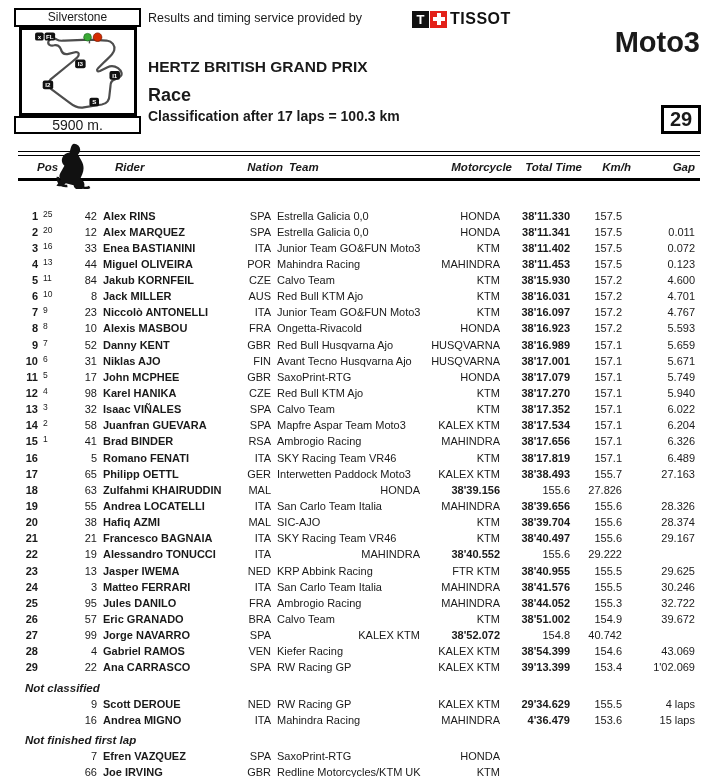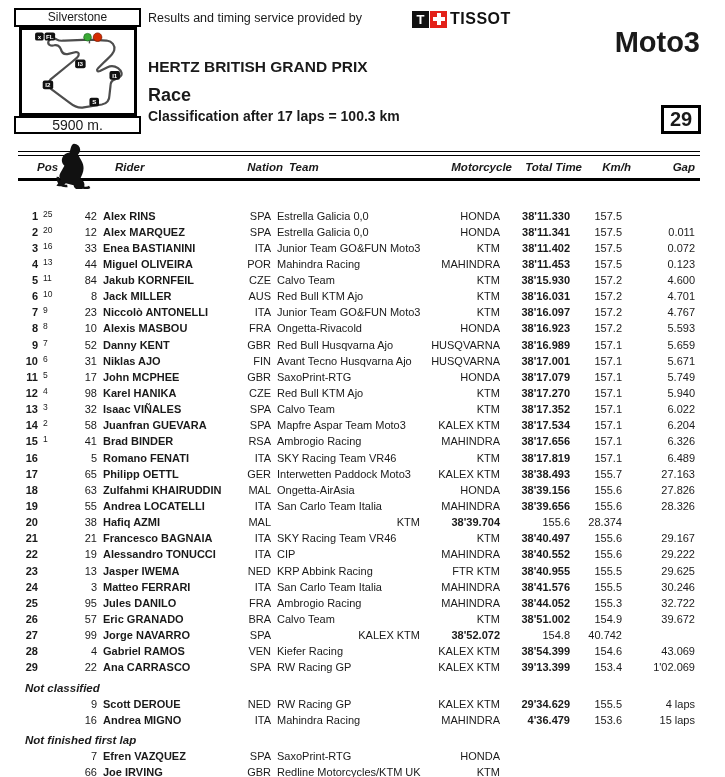--- a/index.html
+++ b/index.html
@@ -357,21 +357,20 @@
     <span class="c kmh">155.7</span>
     <span class="c gap">27.163</span>
   </div>
 
   <div class="grid row">
     <span class="c pos">18</span>
     <span class="c pts"></span>
     <span class="c num">63</span>
     <span class="c name">Zulfahmi KHAIRUDDIN</span>
     <span class="c nat">MAL</span>
-    <span class="c team">Ongetta-AirAsia</span>
     <span class="c moto">HONDA</span>
     <span class="c time">38'39.156</span>
     <span class="c kmh">155.6</span>
     <span class="c gap">27.826</span>
   </div>
 
   <div class="grid row">
     <span class="c pos">19</span>
     <span class="c pts"></span>
     <span class="c num">55</span>
@@ -383,20 +382,21 @@
     <span class="c kmh">155.6</span>
     <span class="c gap">28.326</span>
   </div>
 
   <div class="grid row">
     <span class="c pos">20</span>
     <span class="c pts"></span>
     <span class="c num">38</span>
     <span class="c name">Hafiq AZMI</span>
     <span class="c nat">MAL</span>
+    <span class="c team">SIC-AJO</span>
     <span class="c moto">KTM</span>
     <span class="c time">38'39.704</span>
     <span class="c kmh">155.6</span>
     <span class="c gap">28.374</span>
   </div>
 
   <div class="grid row">
     <span class="c pos">21</span>
     <span class="c pts"></span>
     <span class="c num">21</span>
@@ -408,21 +408,20 @@
     <span class="c kmh">155.6</span>
     <span class="c gap">29.167</span>
   </div>
 
   <div class="grid row">
     <span class="c pos">22</span>
     <span class="c pts"></span>
     <span class="c num">19</span>
     <span class="c name">Alessandro TONUCCI</span>
     <span class="c nat">ITA</span>
-    <span class="c team">CIP</span>
     <span class="c moto">MAHINDRA</span>
     <span class="c time">38'40.552</span>
     <span class="c kmh">155.6</span>
     <span class="c gap">29.222</span>
   </div>
 
   <div class="grid row">
     <span class="c pos">23</span>
     <span class="c pts"></span>
     <span class="c num">13</span>

